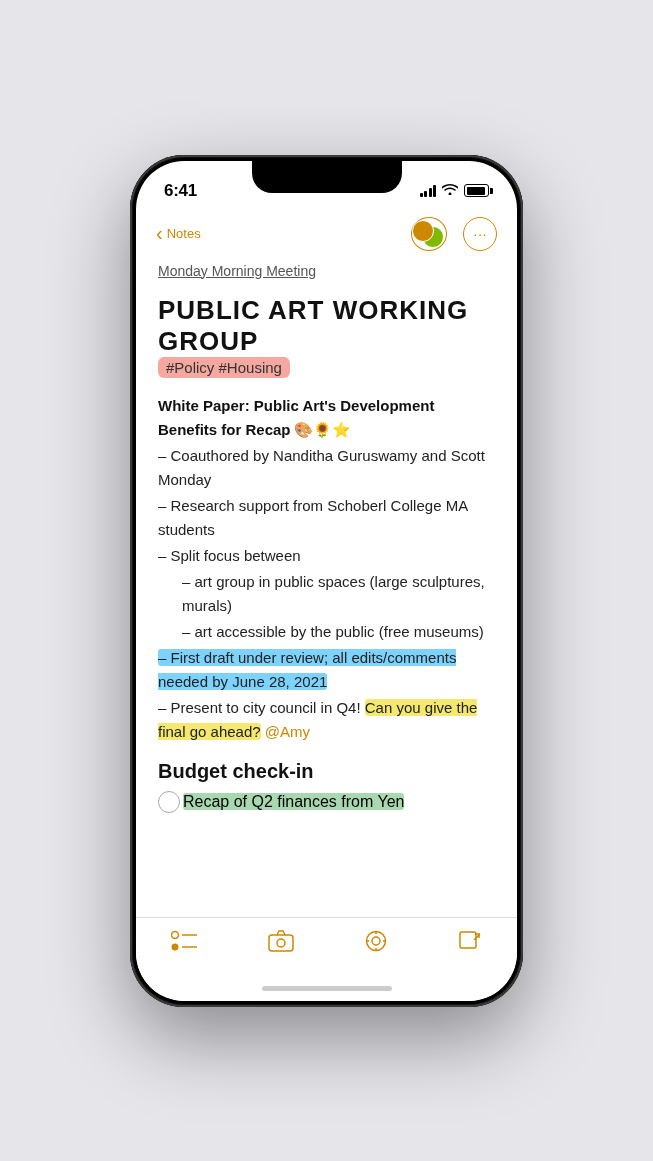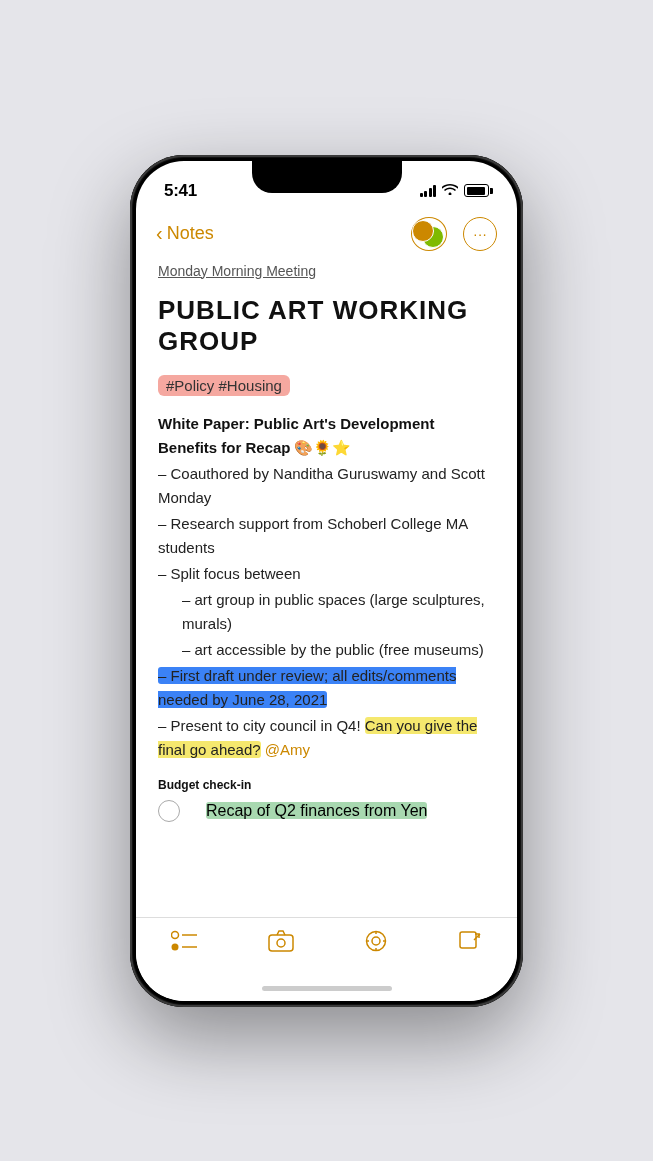--- a/index.html
+++ b/index.html
@@ -136,21 +136,21 @@
     }
 
     .nav-back-chevron {
       font-size: 20px;
       font-weight: 300;
       margin-top: -1px;
     }
 
     .nav-title {
       color: #cc8800;
-      font-size: 18px;
+      font-size: 13px;
       font-weight: 400;
     }
 
     .nav-actions {
       display: flex;
       align-items: center;
       gap: 16px;
     }
 
     .nav-icon-circle {
@@ -199,21 +199,21 @@
       text-decoration: underline;
     }
 
     .note-title {
       font-size: 26px;
       font-weight: 900;
       letter-spacing: 1px;
       text-transform: uppercase;
       color: #111;
       line-height: 1.2;
-      margin-bottom: 18px;
+      margin-bottom: 0;
     }
 
     .tags-row {
       margin-bottom: 16px;
     }
 
     .tags-highlight {
       display: inline-block;
       background: #f5a8a0;
       border-radius: 6px;
@@ -233,21 +233,21 @@
       font-size: 15px;
       line-height: 1.6;
       color: #222;
     }
 
     .note-body p {
       margin-bottom: 2px;
     }
 
     .highlight-blue {
-      background: #3b82f6;
+      background: #7dd3fc;
       border-radius: 3px;
     }
 
     .highlight-yellow {
       background: #f5e86e;
       border-radius: 3px;
     }
 
     .highlight-green {
       background: #a8d8b0;
@@ -257,30 +257,30 @@
     .mention {
       color: #cc8800;
     }
 
     .indent-1 {
       padding-left: 24px;
     }
 
     .section-header {
       font-weight: 700;
-      font-size: 12px;
+      font-size: 20px;
       margin-top: 16px;
       margin-bottom: 8px;
       color: #111;
     }
 
     .checklist-item {
       display: flex;
       align-items: center;
-      gap: 26px;
+      gap: 3px;
       margin-top: 4px;
     }
 
     .checkbox {
       width: 22px;
       height: 22px;
       border-radius: 50%;
       border: 1.5px solid #aaa;
       flex-shrink: 0;
     }
@@ -350,21 +350,21 @@
 <body>
 
 <div class="phone-frame">
 
   <div class="phone-screen">
     <div class="notch"></div>
 
     <div class="screen-inner">
 
       <div class="status-bar">
-        <span class="status-time">5:41</span>
+        <span class="status-time">6:41</span>
         <div class="status-icons">
           <div class="signal-bars">
             <span></span>
               <span></span>
               <span></span>
               <span></span>
           </div>
           <span class="wifi-icon">
             <svg width="16" height="12" viewBox="0 0 16 12" fill="none">
               <path d="M8 9.5C8.83 9.5 9.5 10.17 9.5 11S8.83 12.5 8 12.5 6.5 11.83 6.5 11 7.17 9.5 8 9.5z" fill="#000"></path>

